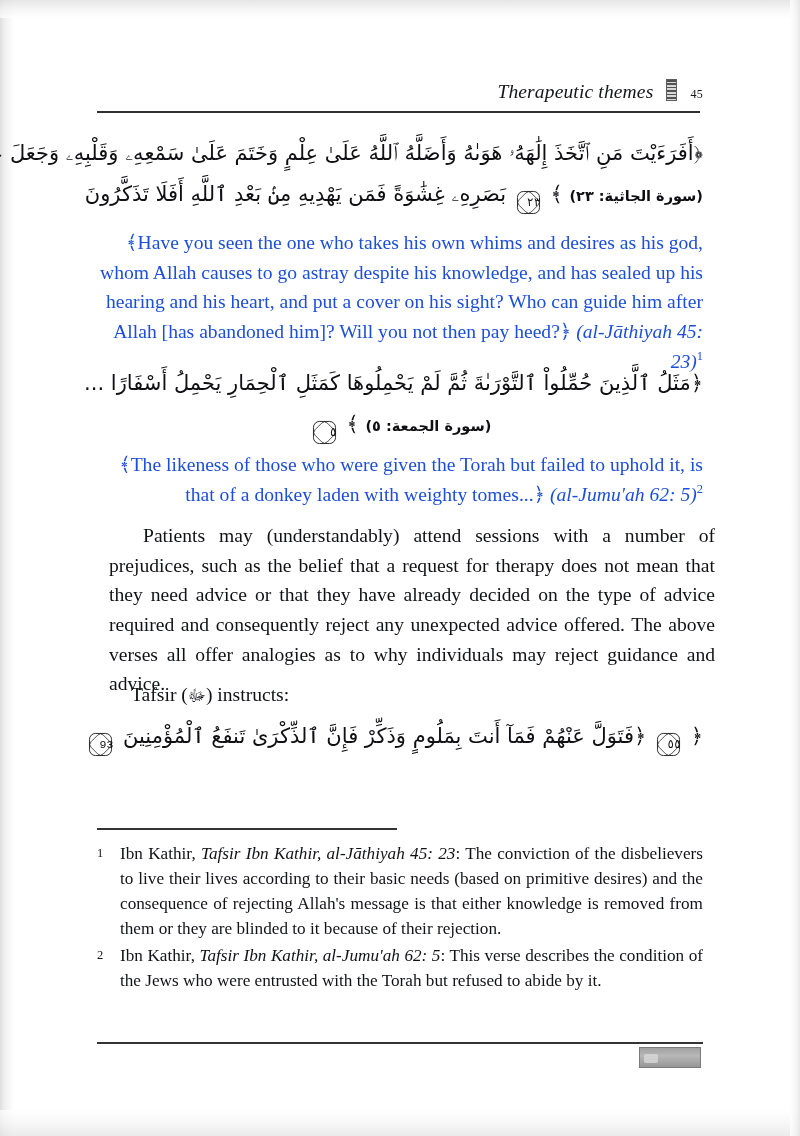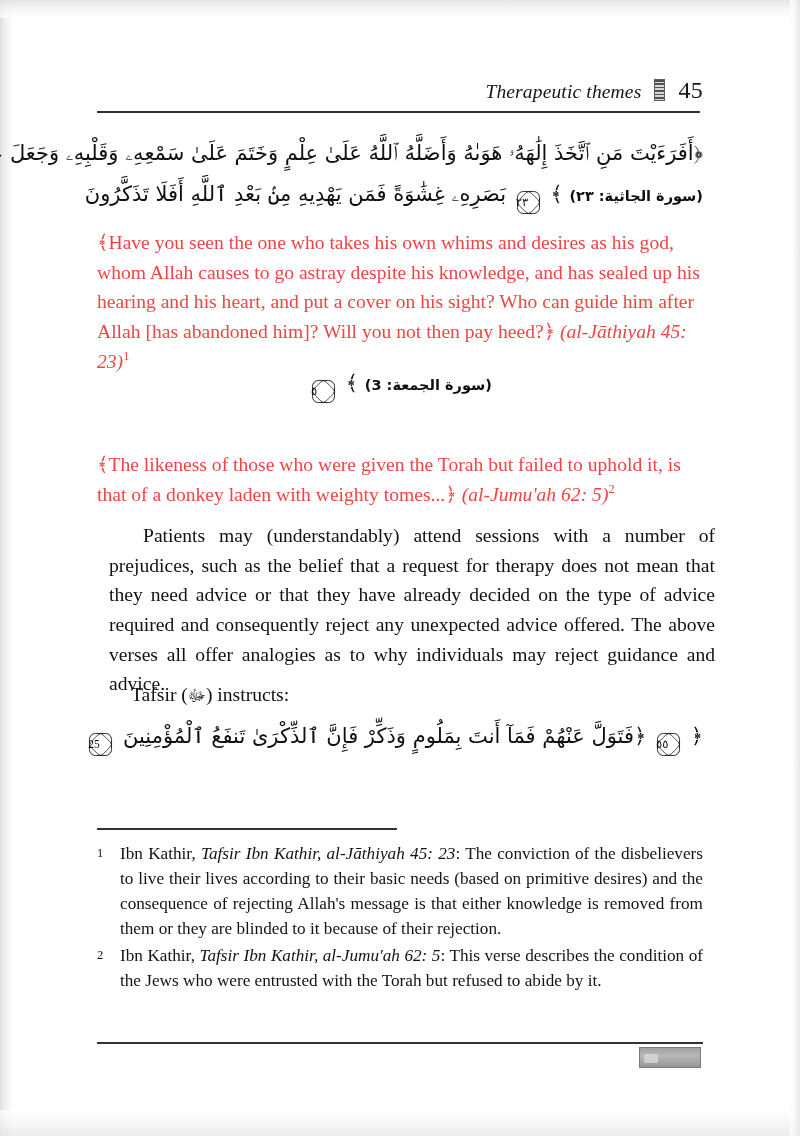--- a/index.html
+++ b/index.html
@@ -86,21 +86,21 @@
     width: 11px;
     height: 22px;
     top: 3px;
     background:
       repeating-linear-gradient(to bottom, #2b2b2b 0px, #2b2b2b 1.6px, #cfcfcf 1.6px, #cfcfcf 3.4px);
     border: 1px solid #3a3a3a;
     box-sizing: border-box;
     opacity: .82;
   }
   .rh-folio {
-    font-size: 24px;
+    font-size: 12px;
     letter-spacing: .3px;
   }
   .head-rule {
     position: absolute;
     top: 111px;
     left: 0;
     width: 603px;
     height: 2px;
     background: #1d1d1d;
     opacity: .92;
@@ -125,23 +125,23 @@
   }
 
   .ayah {
     display: inline-block;
     position: relative;
     width: 25px;
     height: 25px;
     vertical-align: -5px;
     margin: 16px 3px;
     line-height: 25px;
-    text-align: left;
+    text-align: right;
     font-size: 11.5px;
-    font-family: Liberation Serif, serif;
+    font-family: Liberation Mono, monospace;
     color: #111;
   }
   .ayah::before {
     content: "";
     position: absolute;
     inset: 0;
     border: 1.4px solid #1a1a1a;
     border-radius: 6px;
     transform: rotate(45deg) scale(.72);
   }
@@ -151,22 +151,22 @@
     inset: 0;
     border: 1.4px solid #1a1a1a;
     border-radius: 7px;
     transform: scale(.92);
   }
   .ayah span { position: relative; z-index: 2; }
 
   .quote-en {
     font-size: 19.6px;
     line-height: 1.515;
-    color: #ef4444;
-    text-align: left;
+    color: #1d4ed8;
+    text-align: right;
   }
   .quote-en .ref {
     font-style: italic;
   }
   sup.fn {
     font-size: 12.5px;
     vertical-align: super;
     line-height: 0;
   }
 
@@ -275,22 +275,23 @@
         <span>بَصَرِهِۦ غِشَٰوَةً فَمَن يَهْدِيهِ مِنۢ بَعْدِ ٱللَّهِ أَفَلَا تَذَكَّرُونَ</span>
       </span>
     </div>
 
     <div class="blk quote-en" style="top:228px;">
       <span>﴾Have you seen the one who takes his own whims and desires as his god, whom Allah causes to go astray despite his knowledge, and has sealed up his hearing and his heart, and put a cover on his sight? Who can guide him after Allah [has abandoned him]? Will you not then pay heed?﴿</span>
       <span class="ref">(al-Jāthiyah 45: 23)</span><sup class="fn">1</sup>
     </div>
 
     <div class="blk arabic" style="top:363px;">
+      <span class="aline">﴿مَثَلُ ٱلَّذِينَ حُمِّلُواْ ٱلتَّوْرَىٰةَ ثُمَّ لَمْ يَحْمِلُوهَا كَمَثَلِ ٱلْحِمَارِ يَحْمِلُ أَسْفَارًا ...</span>
       <span class="aline">
-        <span class="arabic-cite">(سورة الجمعة: 3)</span>
+        <span class="arabic-cite">(سورة الجمعة: ٥)</span>
         <span>﴾</span>
         <span class="ayah"><span>٥</span></span>
       </span>
     </div>
 
     <div class="blk quote-en" style="top:450px;">
       <span>﴾The likeness of those who were given the Torah but failed to uphold it, is that of a donkey laden with weighty tomes...﴿</span>
       <span class="ref">(al-Jumu'ah 62: 5)</span><sup class="fn">2</sup>
     </div>
 
@@ -298,21 +299,21 @@
 
     <div class="blk" style="top:680px; font-size:19.6px; line-height:1.5; text-indent:34px; color:#111216;">
       <span>Tafsir (</span><span style="font-family:'DejaVu Sans',sans-serif; font-size:16px;">ﷻ</span><span>) instructs:</span>
     </div>
 
     <div class="blk arabic" style="top:716px;">
       <span class="aline">
         <span>﴿</span>
         <span class="ayah"><span>٥٥</span></span>
         <span>﴿فَتَوَلَّ عَنْهُمْ فَمَآ أَنتَ بِمَلُومٍ  وَذَكِّرْ فَإِنَّ ٱلذِّكْرَىٰ تَنفَعُ ٱلْمُؤْمِنِينَ</span>
-        <span class="ayah"><span>25</span></span>
+        <span class="ayah"><span>93</span></span>
       </span>
     </div>
 
     <div class="fn-rule"></div>
 
     <div class="footnotes">
       <div class="fn-item">
         <span class="fn-marker">1</span>
         <span class="fn-text"><span>Ibn Kathir, </span><i>Tafsir Ibn Kathir, al-Jāthiyah 45: 23</i><span>: The conviction of the disbelievers to live their lives according to their basic needs (based on primitive desires) and the consequence of rejecting Allah's message is that either knowledge is removed from them or they are blinded to it because of their rejection.</span></span>
       </div>

